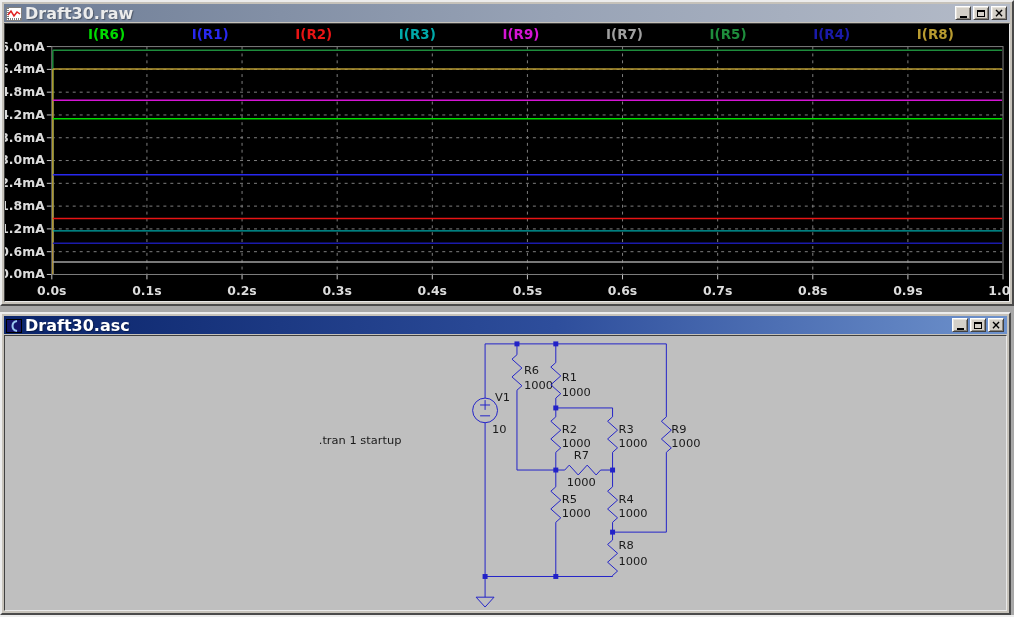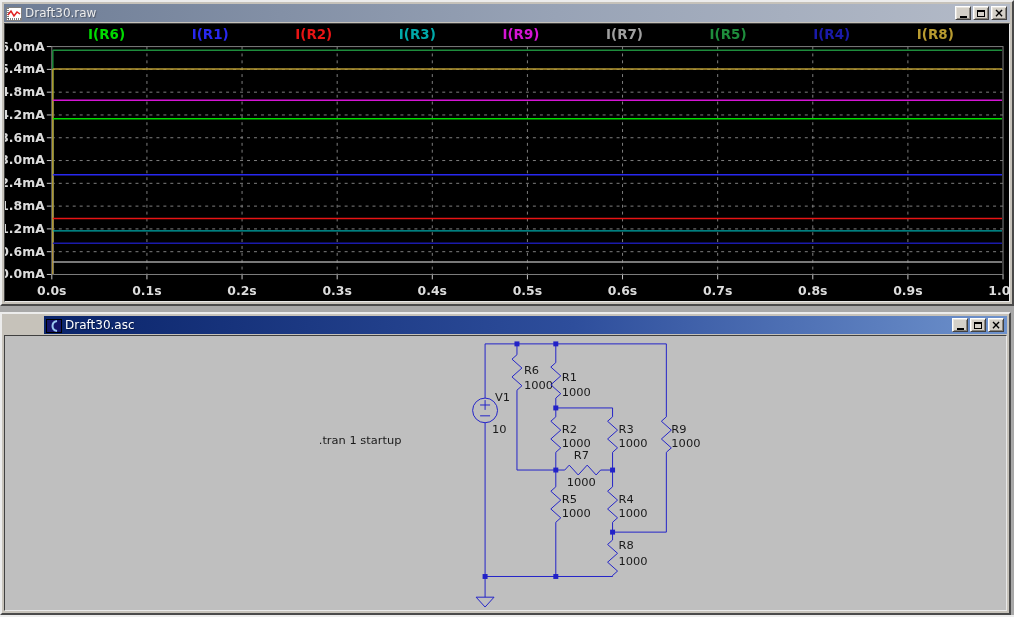--- a/index.html
+++ b/index.html
@@ -5,22 +5,22 @@
   html,body{margin:0;padding:0;}
   body{width:1014px;height:617px;position:relative;background:#A8A8A8;overflow:hidden;
        font-family:"DejaVu Sans",sans-serif;}
   .window{position:absolute;display:flex;flex-direction:column;box-sizing:border-box;
           background:#C6C2BA;border:2px solid;border-color:#ECECEC #4A4A4A #4A4A4A #ECECEC;
           padding:2px;}
   .win-raw{left:0;top:0;width:1014px;height:306px;}
   .win-asc{left:0;top:312px;width:1011px;height:303px;}
   .titlebar{flex:0 0 18px;height:18px;display:flex;align-items:center;gap:3px;padding:0 2px;overflow:hidden;}
   .titlebar-inactive{background:linear-gradient(90deg,#6E7D96 0%,#98A3B6 55%,#B4BBC8 100%);}
-  .titlebar-active{background:linear-gradient(90deg,#0A246A 0%,#2E4E9C 55%,#6E92CC 100%);margin-left:40px;}
-  .win-title{font-size:12px;font-weight:normal;color:#FFFFFF;white-space:nowrap;
+  .titlebar-active{background:linear-gradient(90deg,#0A246A 0%,#2E4E9C 55%,#6E92CC 100%);}
+  .win-title{font-size:16px;font-weight:bold;color:#FFFFFF;white-space:nowrap;
              text-shadow:1px 1px 1px rgba(0,0,0,0.35);flex:1;}
   .titlebar-inactive .win-title{color:#ECECEC;}
   .win-icon{width:16px;height:14px;display:inline-block;flex:0 0 16px;}
   .tb-btns{display:flex;gap:2px;margin-right:1px;}
   .tb-btn{width:16px;height:14px;padding:0;background:#D4D0C8;
           border:1px solid;border-color:#FFFFFF #404040 #404040 #FFFFFF;
           box-shadow:inset 1px 1px 0 #E8E4DC, inset -1px -1px 0 #88847C;
           display:flex;align-items:center;justify-content:center;cursor:default;}
   .gl-min{display:block;width:7px;height:2px;background:#000;margin-top:7px;}
   .gl-max{display:block;width:8px;height:7px;border:1px solid #000;border-top-width:2px;box-sizing:border-box;}

